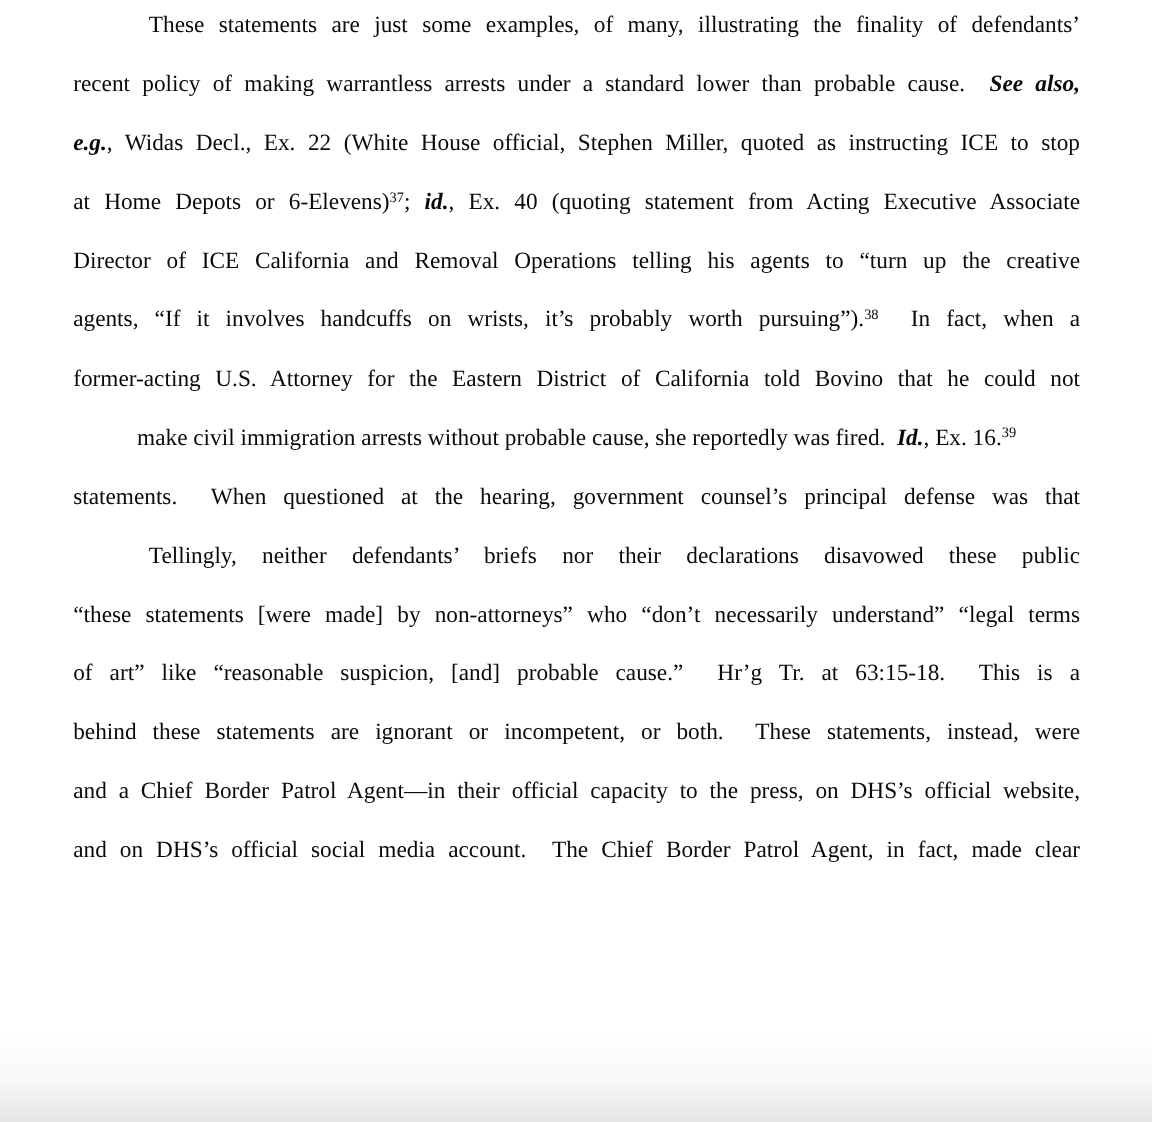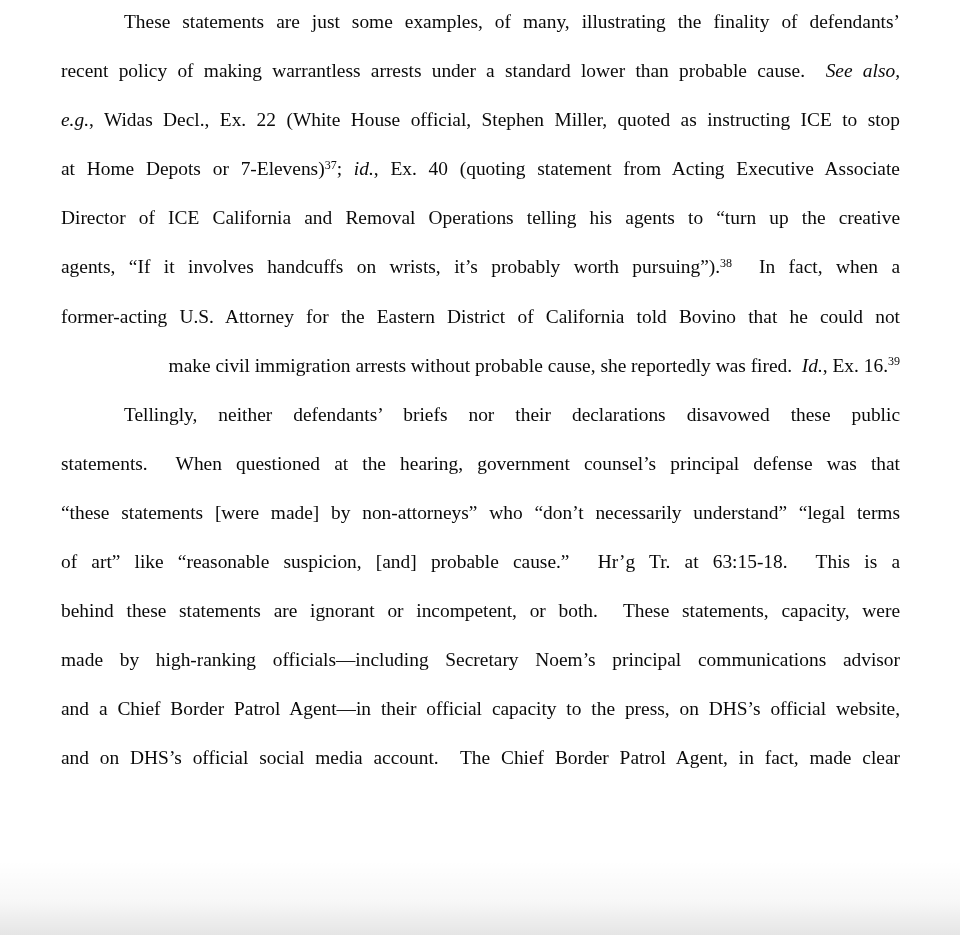--- a/index.html
+++ b/index.html
@@ -21,31 +21,32 @@
     width: 839px;
     color: #0a0a0a;
     font-size: 19.4px;
     line-height: 49.1px;
   }
   .paragraph {
     margin: 0;
   }
   .line {
     white-space: pre-wrap;
-    text-align: right;
+    text-align: center;
   }
   .line.justify {
     text-align: justify;
     text-align-last: justify;
   }
   .line.indent {
     text-indent: 63px;
   }
   .italic {
     font-style: italic;
+    font-weight: bold;
   }
   sup.fn-ref {
     font-size: 0.62em;
     line-height: 0;
     vertical-align: baseline;
     position: relative;
     top: -0.55em;
   }
   .bottom-fade {
     position: absolute;
@@ -58,30 +59,29 @@
   }
 </style>
 </head>
 <body>
 
 <div class="doc">
     <div class="paragraph">
       <div class="line justify indent"><span>These statements are just some examples, of many, illustrating the finality of defendants’</span></div>
       <div class="line justify"><span>recent policy of making warrantless arrests under a standard lower than probable cause.  </span><span class="italic">See also,</span></div>
       <div class="line justify"><span class="italic">e.g.</span><span>, Widas Decl., Ex. 22 (White House official, Stephen Miller, quoted as instructing ICE to stop</span></div>
-      <div class="line justify"><span>at Home Depots or 7-Elevens)</span><sup class="fn-ref">37</sup><span>; </span><span class="italic">id.</span><span>, Ex. 40 (quoting statement from Acting Executive Associate</span></div>
+      <div class="line justify"><span>at Home Depots or 6-Elevens)</span><sup class="fn-ref">37</sup><span>; </span><span class="italic">id.</span><span>, Ex. 40 (quoting statement from Acting Executive Associate</span></div>
       <div class="line justify"><span>Director of ICE California and Removal Operations telling his agents to “turn up the creative</span></div>
       <div class="line justify"><span>agents, “If it involves handcuffs on wrists, it’s probably worth pursuing”).</span><sup class="fn-ref">38</sup><span>  In fact, when a</span></div>
       <div class="line justify"><span>former-acting U.S. Attorney for the Eastern District of California told Bovino that he could not</span></div>
       <div class="line"><span>make civil immigration arrests without probable cause, she reportedly was fired.  </span><span class="italic">Id.</span><span>, Ex. 16.</span><sup class="fn-ref">39</sup></div>
     </div>
     <div class="paragraph">
+      <div class="line justify"><span>statements.  When questioned at the hearing, government counsel’s principal defense was that</span></div>
       <div class="line justify indent"><span>Tellingly, neither defendants’ briefs nor their declarations disavowed these public</span></div>
-      <div class="line justify"><span>statements.  When questioned at the hearing, government counsel’s principal defense was that</span></div>
       <div class="line justify"><span>“these statements [were made] by non-attorneys” who “don’t necessarily understand” “legal terms</span></div>
       <div class="line justify"><span>of art” like “reasonable suspicion, [and] probable cause.”  Hr’g Tr. at 63:15-18.  This is a</span></div>
-      <div class="line justify"><span>behind these statements are ignorant or incompetent, or both.  These statements, capacity, were</span></div>
-      <div class="line justify"><span>made by high-ranking officials—including Secretary Noem’s principal communications advisor</span></div>
+      <div class="line justify"><span>behind these statements are ignorant or incompetent, or both.  These statements, instead, were</span></div>
       <div class="line justify"><span>and a Chief Border Patrol Agent—in their official capacity to the press, on DHS’s official website,</span></div>
       <div class="line justify"><span>and on DHS’s official social media account.  The Chief Border Patrol Agent, in fact, made clear</span></div>
     </div>
   </div>
 <div class="bottom-fade"></div>
 
 </body></html>

